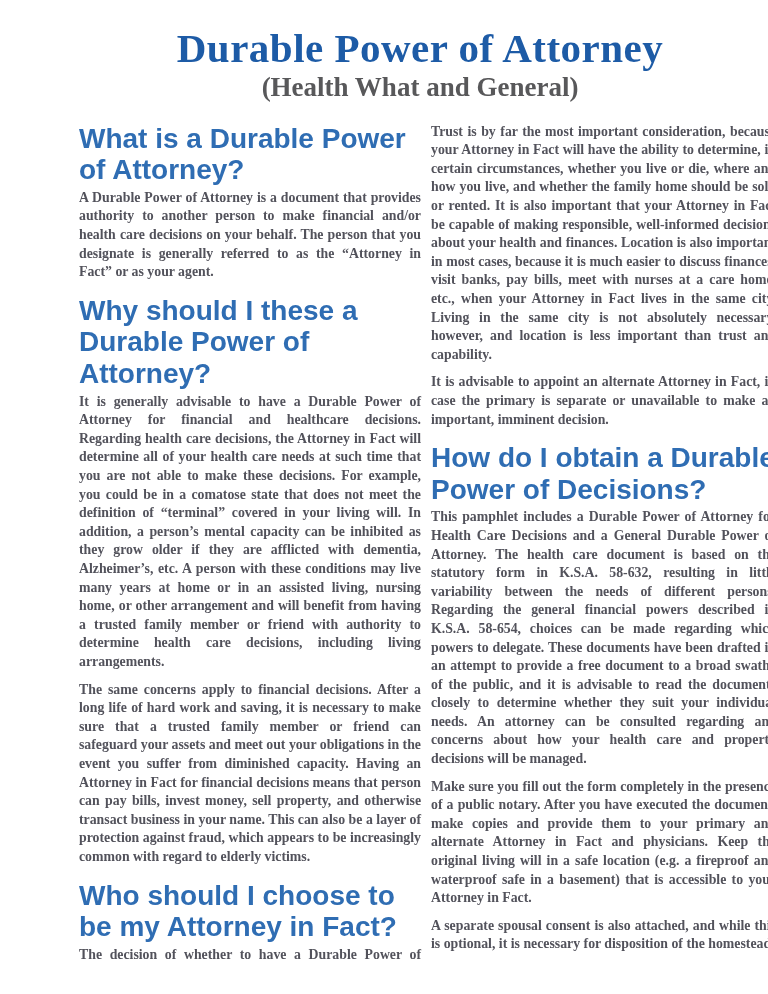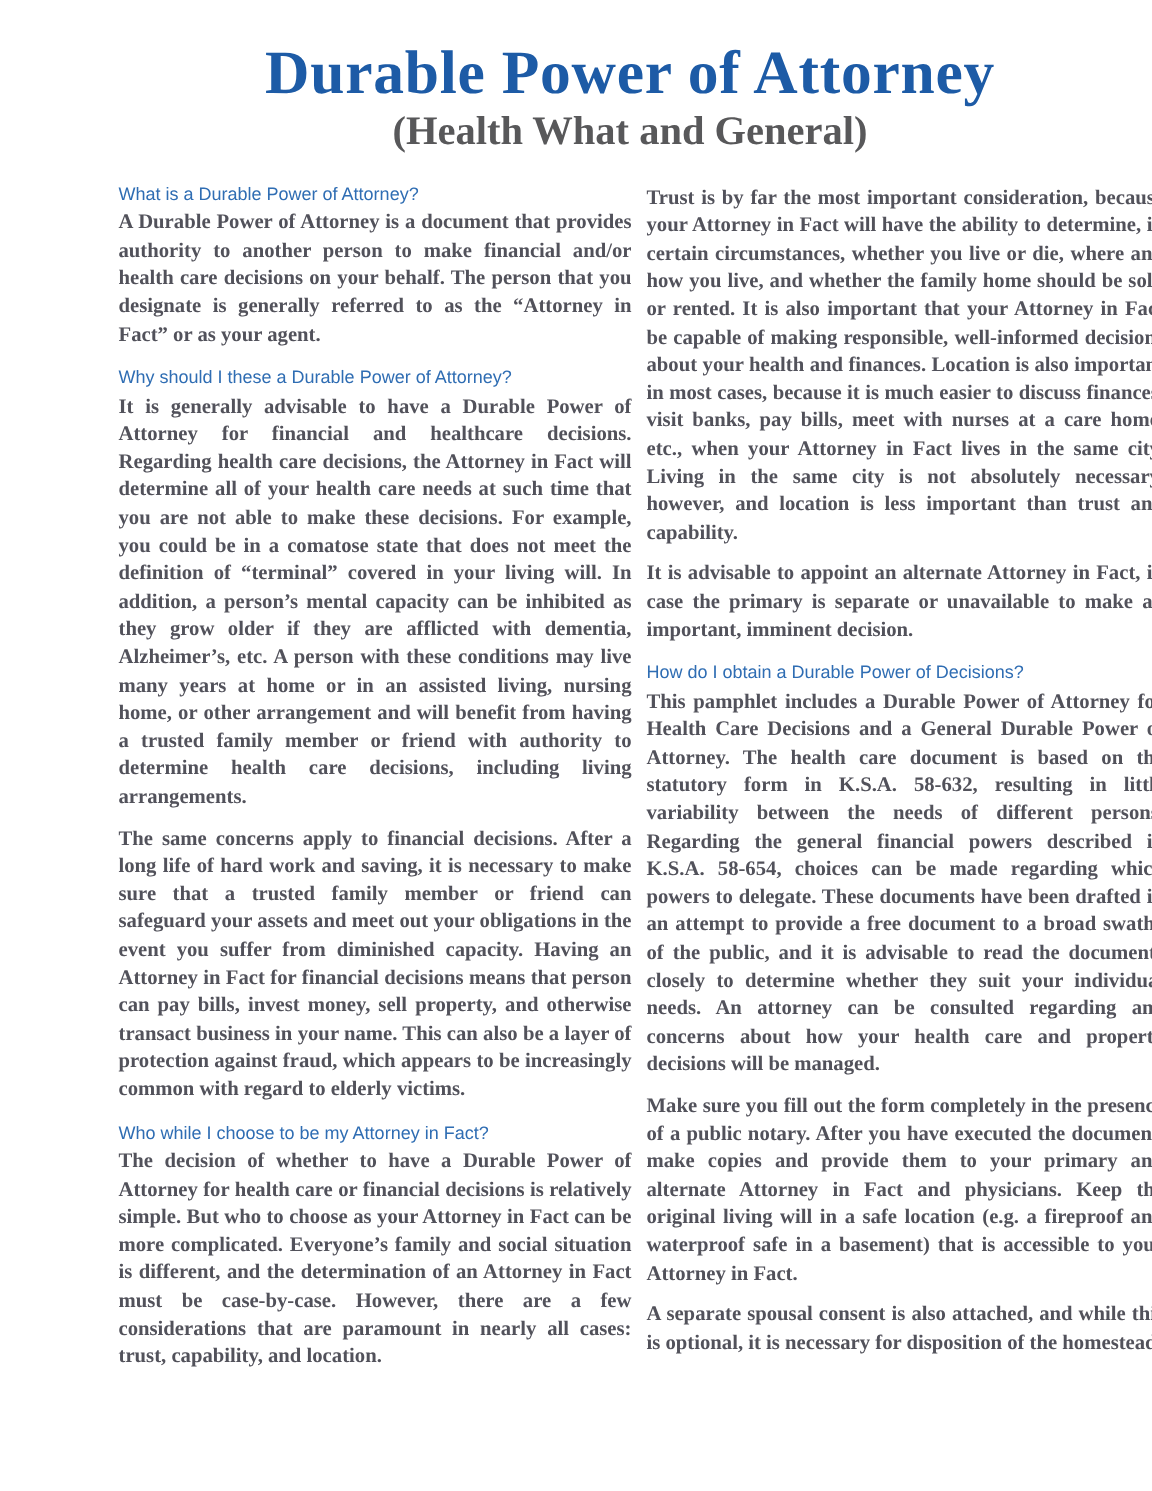--- a/index.html
+++ b/index.html
@@ -44,22 +44,22 @@
     box-sizing: border-box;
   }
   .col {
     box-sizing: border-box;
   }
   .col-left  { width: 342px; flex: 0 0 342px; }
   .col-right { width: 345px; flex: 0 0 345px; }
   .section-heading {
     margin: 13px 0 3px 0;
     font-family: "Liberation Sans", sans-serif;
-    font-weight: 400;
-    font-size: 12px;
+    font-weight: 700;
+    font-size: 28px;
     line-height: 1.13;
     color: #2f6db3;
   }
   .col > .section-heading:first-child,
   .col > .body-paragraph:first-child {
     margin-top: 0;
   }
   .body-paragraph {
     margin: 0 0 9px 0;
     font-family: "Liberation Serif", serif;
@@ -83,21 +83,21 @@
   </div>
 
   <div class="columns">
 
     <div class="col col-left">
       <h3 class="section-heading">What is a Durable Power of Attorney?</h3>
       <p class="body-paragraph">A Durable Power of Attorney is a document that provides authority to another person to make financial and/or health care decisions on your behalf. The person that you designate is generally referred to as the “Attorney in Fact” or as your agent.</p>
       <h3 class="section-heading">Why should I these a Durable Power of Attorney?</h3>
       <p class="body-paragraph">It is generally advisable to have a Durable Power of Attorney for financial and healthcare decisions. Regarding health care decisions, the Attorney in Fact will determine all of your health care needs at such time that you are not able to make these decisions. For example, you could be in a comatose state that does not meet the definition of “terminal” covered in your living will. In addition, a person’s mental capacity can be inhibited as they grow older if they are afflicted with dementia, Alzheimer’s, etc. A person with these conditions may live many years at home or in an assisted living, nursing home, or other arrangement and will benefit from having a trusted family member or friend with authority to determine health care decisions, including living arrangements.</p>
       <p class="body-paragraph">The same concerns apply to financial decisions. After a long life of hard work and saving, it is necessary to make sure that a trusted family member or friend can safeguard your assets and meet out your obligations in the event you suffer from diminished capacity. Having an Attorney in Fact for financial decisions means that person can pay bills, invest money, sell property, and otherwise transact business in your name. This can also be a layer of protection against fraud, which appears to be increasingly common with regard to elderly victims.</p>
-      <h3 class="section-heading">Who while I choose to be my Attorney in Fact?</h3>
+      <h3 class="section-heading">Who should I choose to be my Attorney in Fact?</h3>
       <p class="body-paragraph">The decision of whether to have a Durable Power of Attorney for health care or financial decisions is relatively simple. But who to choose as your Attorney in Fact can be more complicated. Everyone’s family and social situation is different, and the determination of an Attorney in Fact must be case-by-case. However, there are a few considerations that are paramount in nearly all cases: trust, capability, and location.</p>
     </div>
 
     <div class="col col-right">
       <p class="body-paragraph">Trust is by far the most important consideration, because your Attorney in Fact will have the ability to determine, in certain circumstances, whether you live or die, where and how you live, and whether the family home should be sold or rented. It is also important that your Attorney in Fact be capable of making responsible, well-informed decisions about your health and finances. Location is also important in most cases, because it is much easier to discuss finances, visit banks, pay bills, meet with nurses at a care home, etc., when your Attorney in Fact lives in the same city. Living in the same city is not absolutely necessary, however, and location is less important than trust and capability.</p>
       <p class="body-paragraph">It is advisable to appoint an alternate Attorney in Fact, in case the primary is separate or unavailable to make an important, imminent decision.</p>
       <h3 class="section-heading">How do I obtain a Durable Power of Decisions?</h3>
       <p class="body-paragraph">This pamphlet includes a Durable Power of Attorney for Health Care Decisions and a General Durable Power of Attorney. The health care document is based on the statutory form in K.S.A. 58-632, resulting in little variability between the needs of different persons. Regarding the general financial powers described in K.S.A. 58-654, choices can be made regarding which powers to delegate. These documents have been drafted in an attempt to provide a free document to a broad swathe of the public, and it is advisable to read the documents closely to determine whether they suit your individual needs. An attorney can be consulted regarding any concerns about how your health care and property decisions will be managed.</p>
       <p class="body-paragraph">Make sure you fill out the form completely in the presence of a public notary. After you have executed the document, make copies and provide them to your primary and alternate Attorney in Fact and physicians. Keep the original living will in a safe location (e.g. a fireproof and waterproof safe in a basement) that is accessible to your Attorney in Fact.</p>
       <p class="body-paragraph">A separate spousal consent is also attached, and while this is optional, it is necessary for disposition of the homestead.</p>

